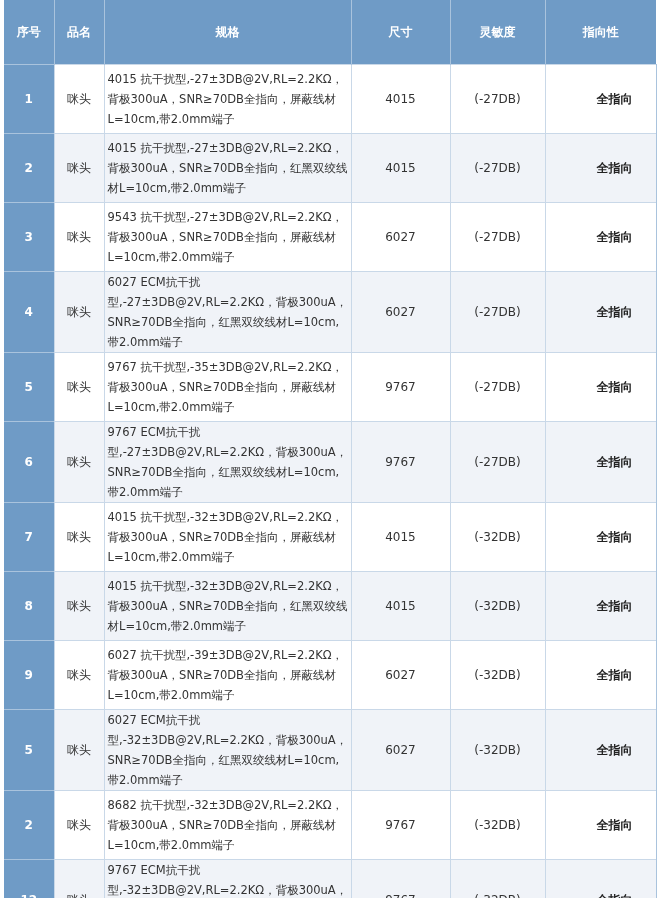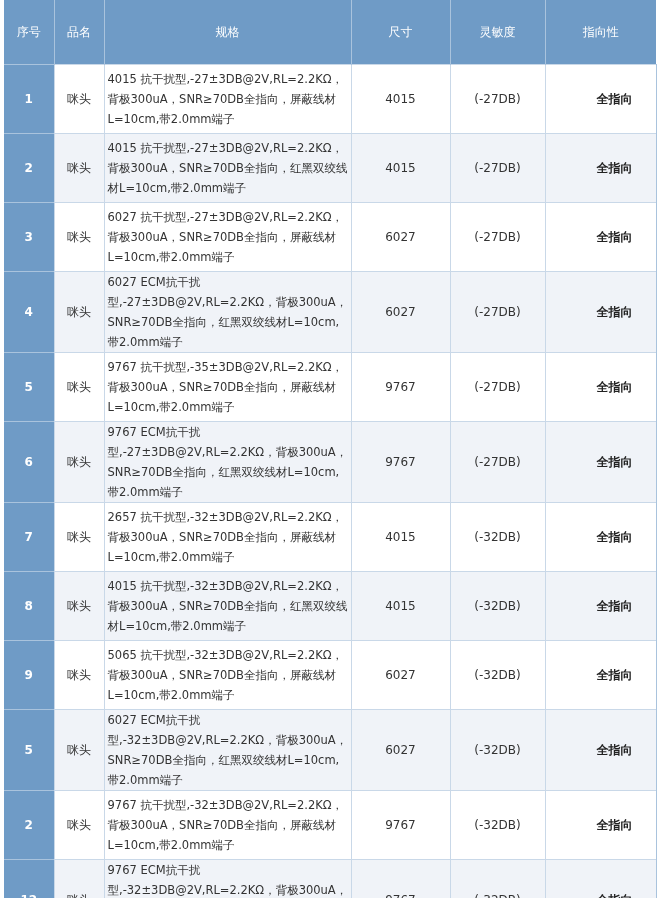--- a/index.html
+++ b/index.html
@@ -2,21 +2,21 @@
 <html><head>
 <meta charset="utf-8">
 <style>
   html, body { margin: 0; padding: 0; background: #ffffff; }
   body { width: 669px; height: 898px; position: relative; overflow: hidden;
          font-family: "DejaVu Sans", "Liberation Sans", sans-serif; }
   table { position: absolute; left: 4px; top: 0; border-collapse: collapse;
           table-layout: fixed; width: 652px; }
   col.c1 { width: 50px; } col.c2 { width: 50px; } col.c3 { width: 247px; }
   col.c4 { width: 99px; } col.c5 { width: 95px; } col.c6 { width: 111px; }
-  th { background: #6f9bc6; color: #ffffff; font-weight: normal; font-size: 12px;
+  th { background: #6f9bc6; color: #ffffff; font-weight: bold; font-size: 12px;
        height: 64px; padding: 0; border-right: 1px solid #a9c3dd; text-align: center; }
   th:last-child { border-right: none; margin-top: 19px; }
   td { height: 68px; padding: 0; font-size: 12px; color: #333333;
        border-right: 1px solid #c9d8e8; border-top: 1px solid #c9d8e8;
        text-align: center; vertical-align: middle; }
   td:last-child { border-right: 1px solid #a9c3dd; }
   tr.alt td { background: #f0f3f8; }
   td.idx { background: #6f9bc6 !important; color: #ffffff; font-weight: bold;
            border-top: 1px solid #a9c3dd; }
   td.spec { text-align: left; padding: 0 2px 0 3px; line-height: 20px; font-size: 11.5px; }
@@ -58,21 +58,21 @@
         <td class="idx">2</td>
         <td>咪头</td>
         <td class="spec">4015 抗干扰型,-27±3DB@2V,RL=2.2KΩ，背极300uA，SNR≥70DB全指向，红黑双绞线材L=10cm,带2.0mm端子</td>
         <td>4015</td>
         <td>(-27DB)</td>
         <td class="dir">全指向</td>
       </tr>
       <tr>
         <td class="idx">3</td>
         <td>咪头</td>
-        <td class="spec">6027 抗干扰型,-27±3DB@2V,RL=2.2KΩ，背极300uA，SNR≥70DB全指向，屏蔽线材L=10cm,带2.0mm端子</td>
+        <td class="spec">9543 抗干扰型,-27±3DB@2V,RL=2.2KΩ，背极300uA，SNR≥70DB全指向，屏蔽线材L=10cm,带2.0mm端子</td>
         <td>6027</td>
         <td>(-27DB)</td>
         <td class="dir">全指向</td>
       </tr>
       <tr class="alt">
         <td class="idx">4</td>
         <td>咪头</td>
         <td class="spec">6027 ECM抗干扰型,-27±3DB@2V,RL=2.2KΩ，背极300uA，SNR≥70DB全指向，红黑双绞线材L=10cm,带2.0mm端子</td>
         <td>6027</td>
         <td>(-27DB)</td>
@@ -90,53 +90,53 @@
         <td class="idx">6</td>
         <td>咪头</td>
         <td class="spec">9767 ECM抗干扰型,-27±3DB@2V,RL=2.2KΩ，背极300uA，SNR≥70DB全指向，红黑双绞线材L=10cm,带2.0mm端子</td>
         <td>9767</td>
         <td>(-27DB)</td>
         <td class="dir">全指向</td>
       </tr>
       <tr>
         <td class="idx">7</td>
         <td>咪头</td>
-        <td class="spec">2657 抗干扰型,-32±3DB@2V,RL=2.2KΩ，背极300uA，SNR≥70DB全指向，屏蔽线材L=10cm,带2.0mm端子</td>
+        <td class="spec">4015 抗干扰型,-32±3DB@2V,RL=2.2KΩ，背极300uA，SNR≥70DB全指向，屏蔽线材L=10cm,带2.0mm端子</td>
         <td>4015</td>
         <td>(-32DB)</td>
         <td class="dir">全指向</td>
       </tr>
       <tr class="alt">
         <td class="idx">8</td>
         <td>咪头</td>
         <td class="spec">4015 抗干扰型,-32±3DB@2V,RL=2.2KΩ，背极300uA，SNR≥70DB全指向，红黑双绞线材L=10cm,带2.0mm端子</td>
         <td>4015</td>
         <td>(-32DB)</td>
         <td class="dir">全指向</td>
       </tr>
       <tr>
         <td class="idx">9</td>
         <td>咪头</td>
-        <td class="spec">5065 抗干扰型,-32±3DB@2V,RL=2.2KΩ，背极300uA，SNR≥70DB全指向，屏蔽线材L=10cm,带2.0mm端子</td>
+        <td class="spec">6027 抗干扰型,-39±3DB@2V,RL=2.2KΩ，背极300uA，SNR≥70DB全指向，屏蔽线材L=10cm,带2.0mm端子</td>
         <td>6027</td>
         <td>(-32DB)</td>
         <td class="dir">全指向</td>
       </tr>
       <tr class="alt">
         <td class="idx">5</td>
         <td>咪头</td>
         <td class="spec">6027 ECM抗干扰型,-32±3DB@2V,RL=2.2KΩ，背极300uA，SNR≥70DB全指向，红黑双绞线材L=10cm,带2.0mm端子</td>
         <td>6027</td>
         <td>(-32DB)</td>
         <td class="dir">全指向</td>
       </tr>
       <tr>
         <td class="idx">2</td>
         <td>咪头</td>
-        <td class="spec">9767 抗干扰型,-32±3DB@2V,RL=2.2KΩ，背极300uA，SNR≥70DB全指向，屏蔽线材L=10cm,带2.0mm端子</td>
+        <td class="spec">8682 抗干扰型,-32±3DB@2V,RL=2.2KΩ，背极300uA，SNR≥70DB全指向，屏蔽线材L=10cm,带2.0mm端子</td>
         <td>9767</td>
         <td>(-32DB)</td>
         <td class="dir">全指向</td>
       </tr>
       <tr class="alt">
         <td class="idx">12</td>
         <td>咪头</td>
         <td class="spec">9767 ECM抗干扰型,-32±3DB@2V,RL=2.2KΩ，背极300uA，SNR≥70DB全指向，红黑双绞线材L=10cm,带2.0mm端子</td>
         <td>9767</td>
         <td>(-32DB)</td>

